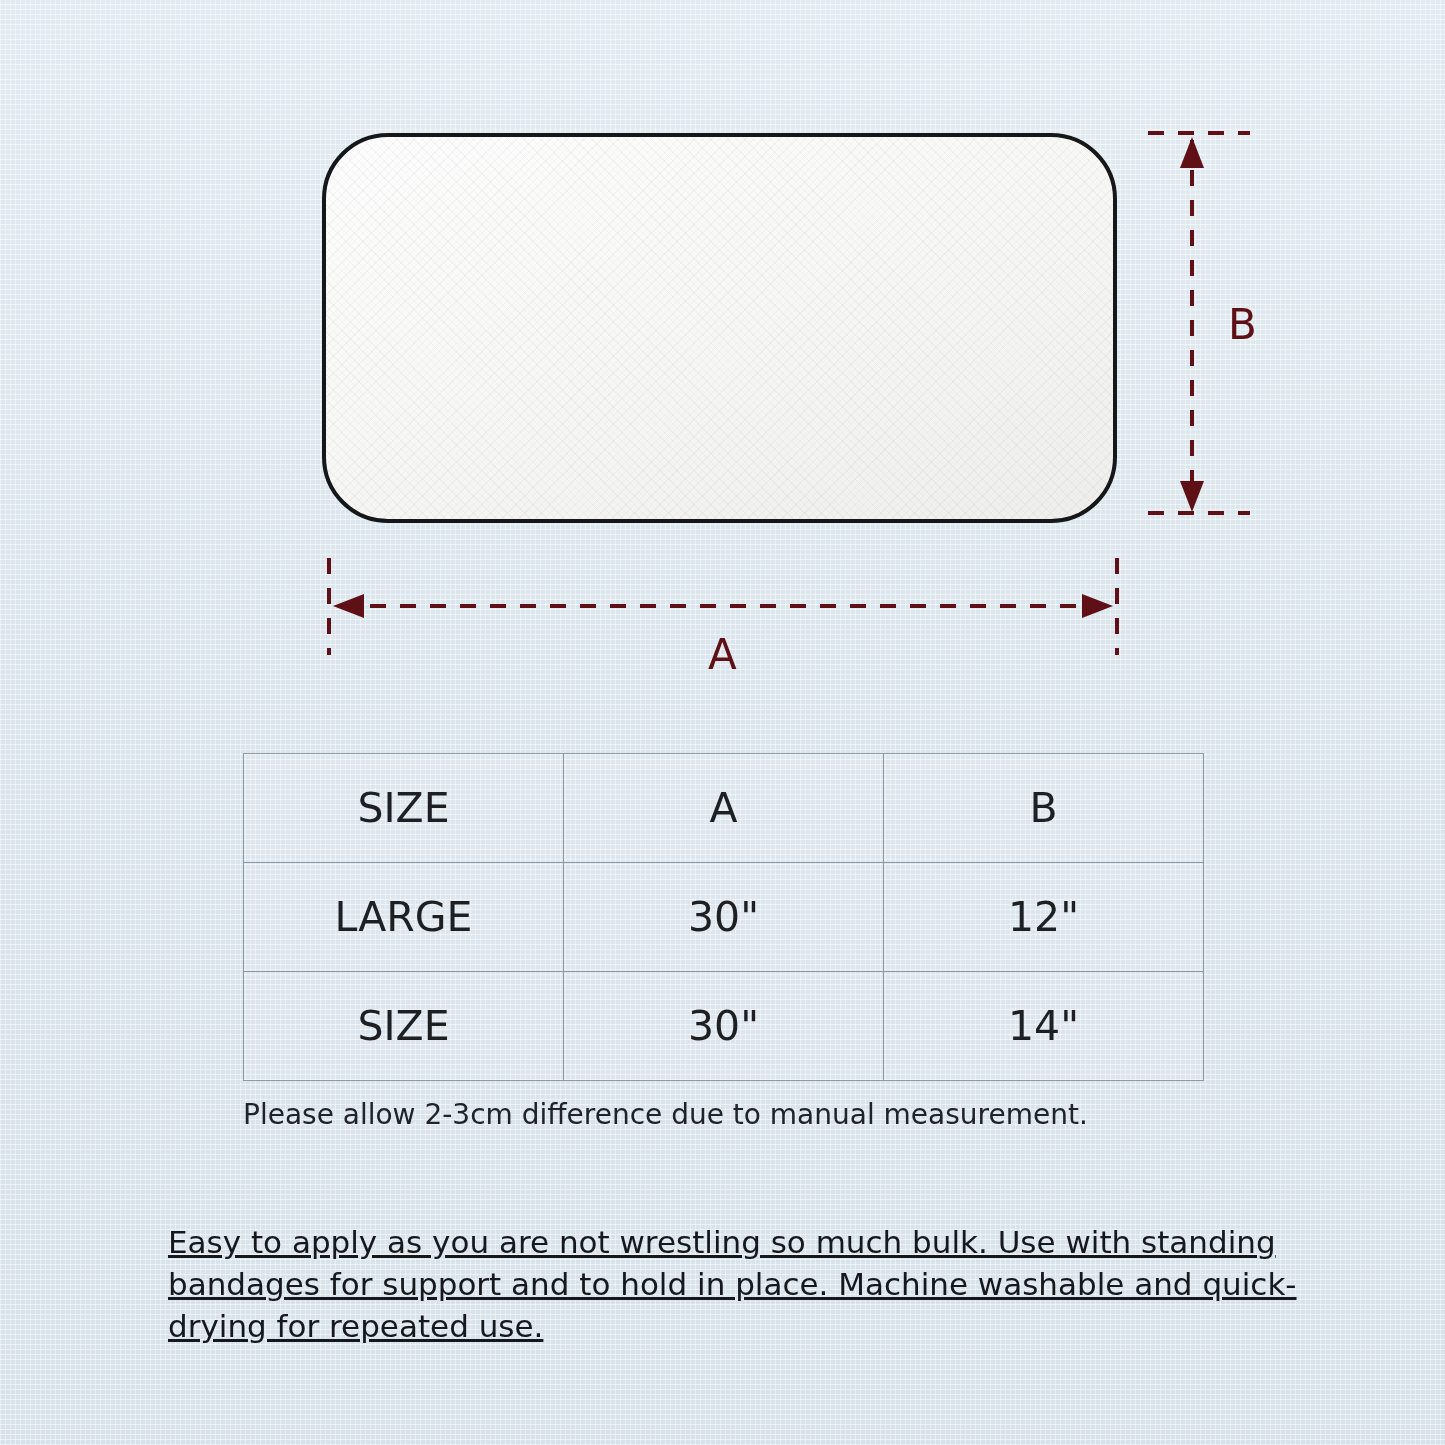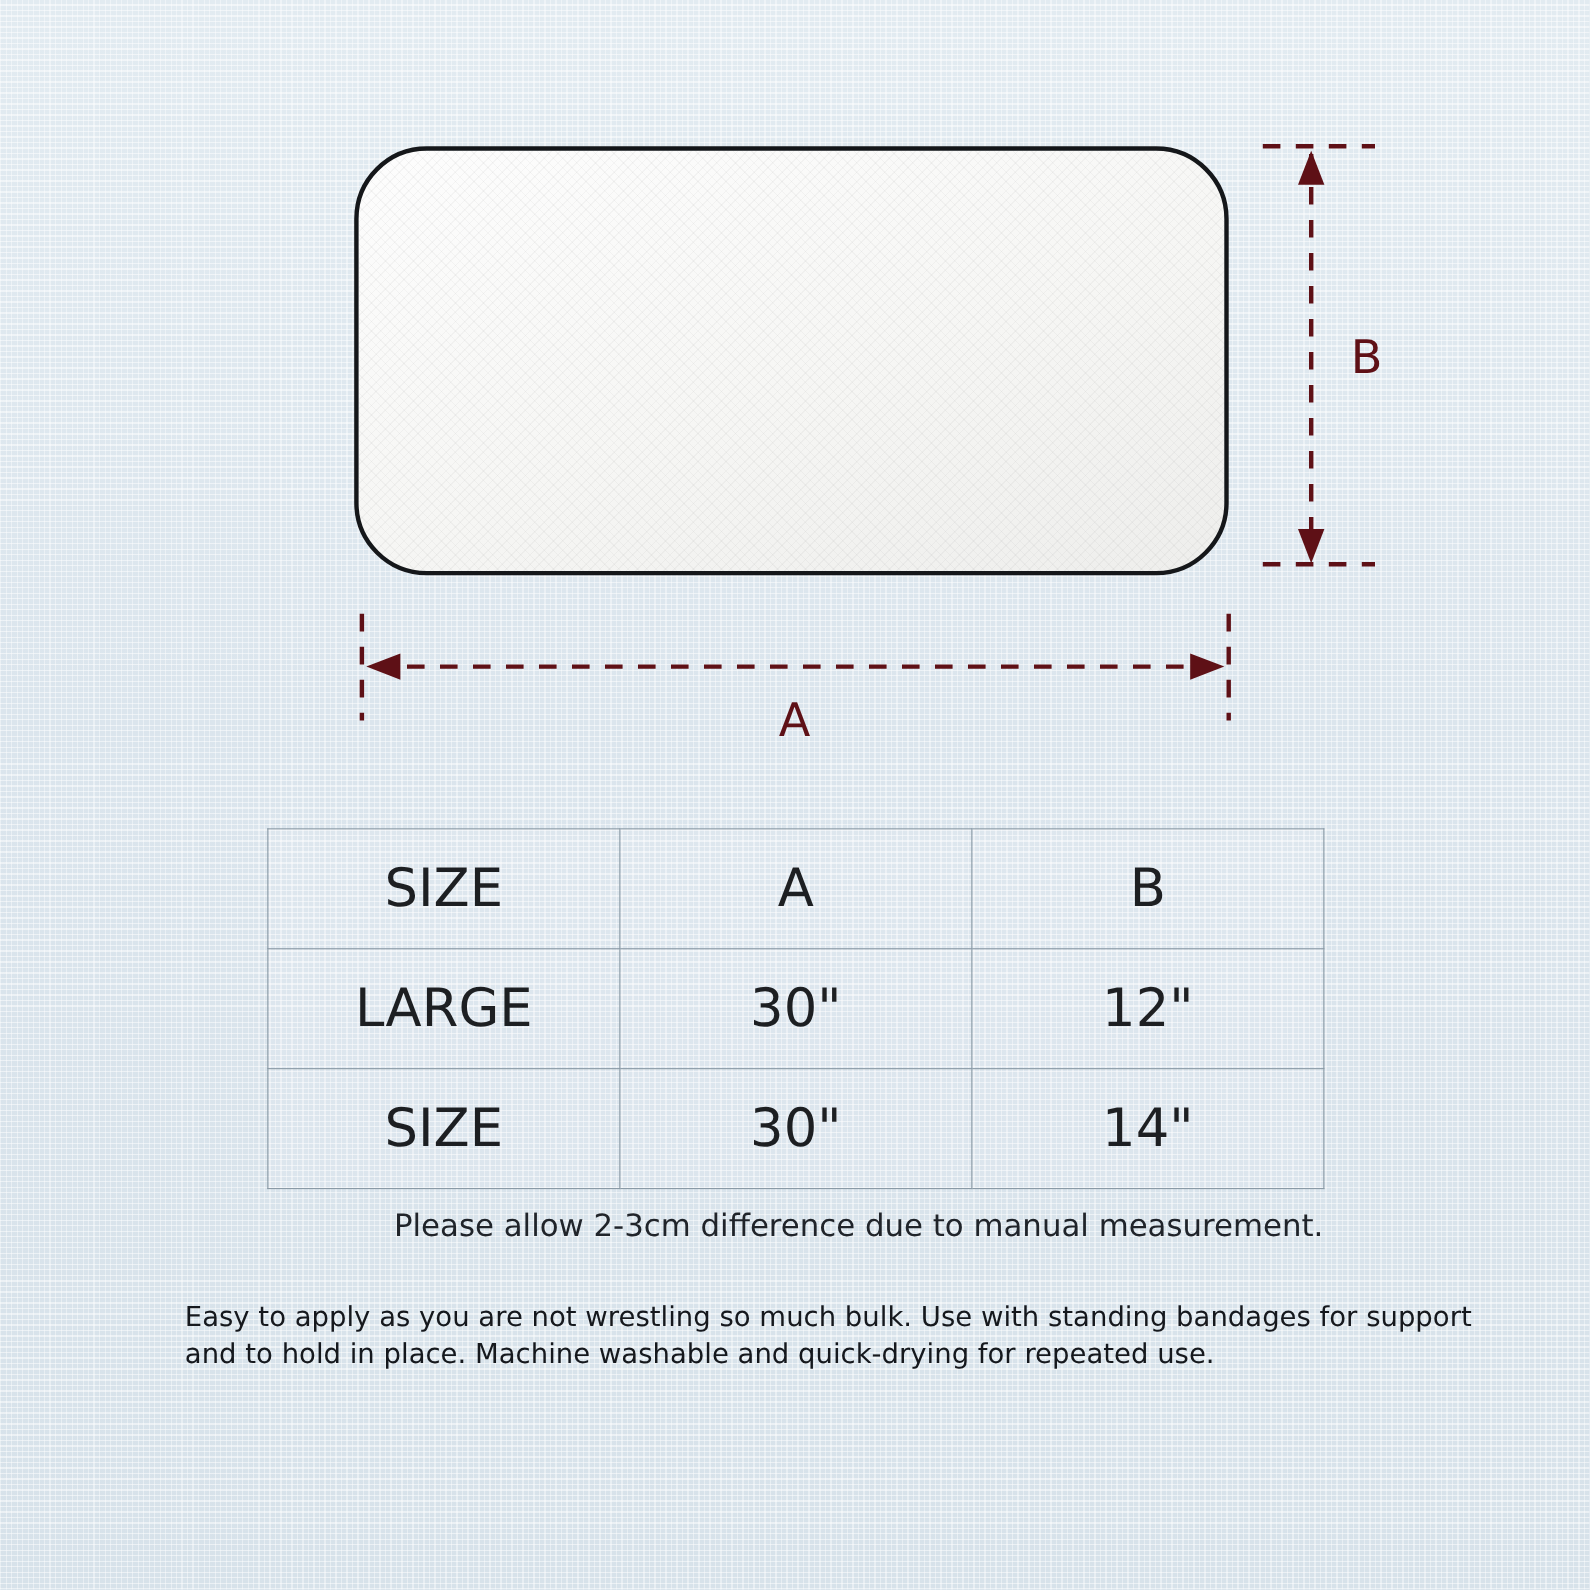--- a/index.html
+++ b/index.html
@@ -69,49 +69,50 @@
     left: 243px;
     top: 753px;
     width: 960px;
     border-collapse: collapse;
     table-layout: fixed;
   }
   .size-table td {
     border: 1px solid #8a9aa6;
     text-align: center;
     color: #1d1f22;
-    font-size: 48px;
+    font-size: 41px;
     font-family: "DejaVu Sans", sans-serif;
     height: 106px;
     background: rgba(255,255,255,0.10);
   }
   .size-table col.c1 { width: 320px; }
   .size-table col.c2 { width: 320px; }
   .size-table col.c3 { width: 320px; }
 
   .note {
     position: absolute;
     left: 243px;
     top: 1098px;
     width: 960px;
-    text-align: right;
+    text-align: left;
     color: #20242a;
     font-size: 28px;
     font-family: "DejaVu Sans", sans-serif;
   }
 
   .description {
     position: absolute;
     left: 168px;
-    top: 1180px;
+    top: 1222px;
     width: 1195px;
     color: #15181d;
-    font-size: 25px;
+    font-size: 31px;
     line-height: 1.35;
     font-family: "DejaVu Sans", sans-serif;
+    text-decoration: underline;
   }
 </style>
 </head>
 <body>
 
 <div class="bg-texture"></div>
 
 <div class="stage">
 
   <div class="product"></div>

